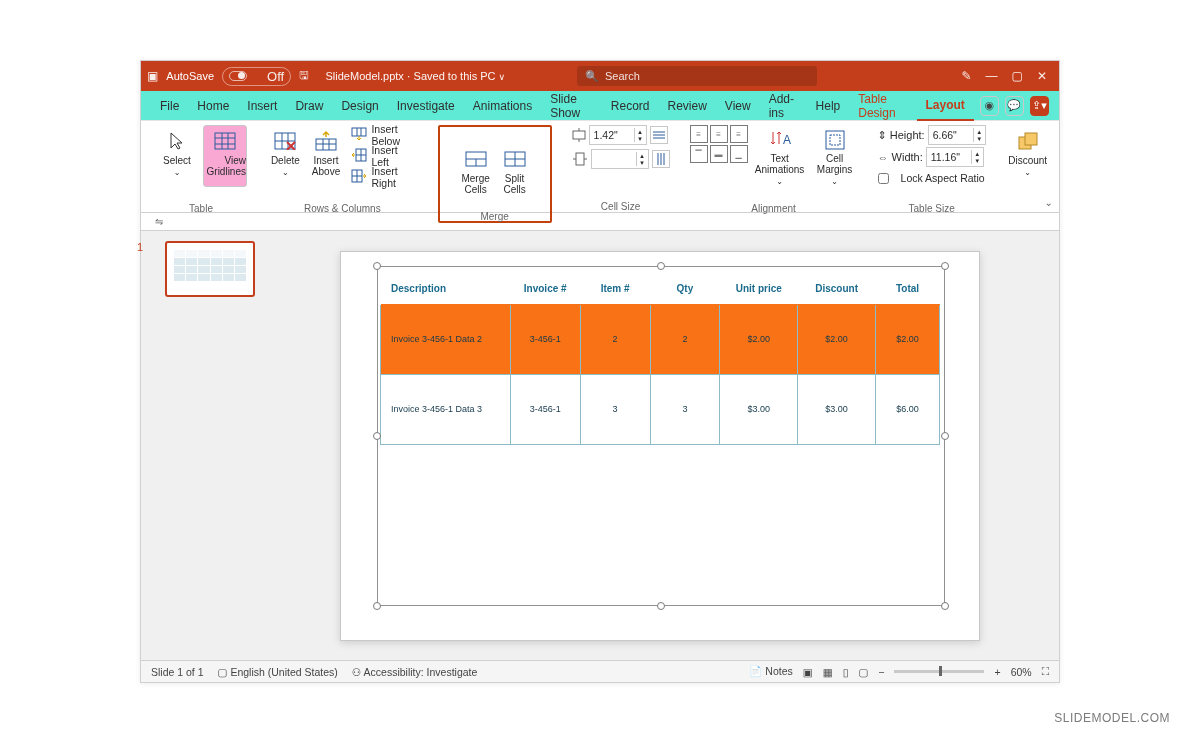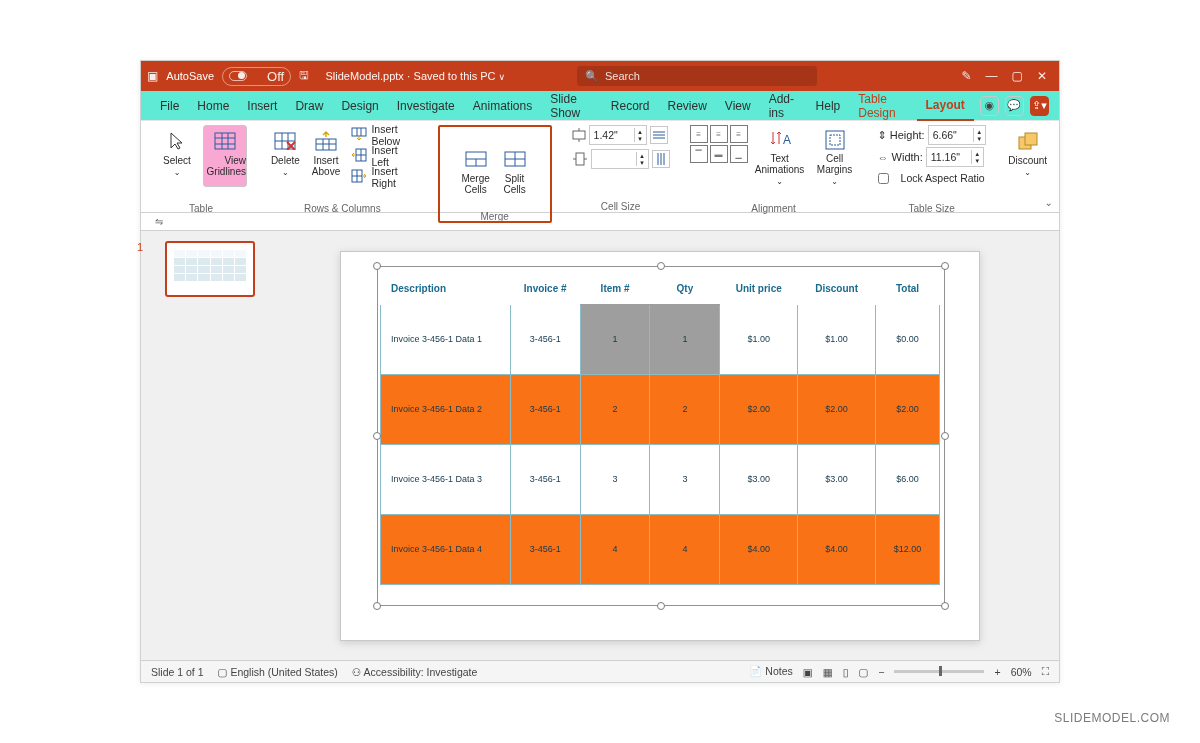--- a/index.html
+++ b/index.html
@@ -457,56 +457,38 @@
             <th style="width:130px;">Description</th>
             <th style="width:70px;">Invoice #</th>
             <th style="width:70px;">Item #</th>
             <th style="width:70px;">Qty</th>
             <th style="width:78px;">Unit price</th>
             <th style="width:78px;">Discount</th>
             <th style="width:64px;">Total</th>
           </tr>
             </thead>
           <tbody>
-            <tr>
-              <td>Invoice 3-456-1 Data 1</td>
-                <td>3-456-1</td>
-              <td class="selcell">1</td>
-              <td class="selcell">1</td>
-              <td>$1.00</td>
-                <td>$1.00</td>
-                <td>$0.00</td>
-            </tr>
             <tr class="alt">
               <td>Invoice 3-456-1 Data 2</td>
                 <td>3-456-1</td>
                 <td>2</td>
                 <td>2</td>
                 <td>$2.00</td>
                 <td>$2.00</td>
                 <td>$2.00</td>
             </tr>
             <tr>
               <td>Invoice 3-456-1 Data 3</td>
                 <td>3-456-1</td>
                 <td>3</td>
                 <td>3</td>
                 <td>$3.00</td>
                 <td>$3.00</td>
                 <td>$6.00</td>
             </tr>
-            <tr class="alt">
-              <td>Invoice 3-456-1 Data 4</td>
-                <td>3-456-1</td>
-                <td>4</td>
-                <td>4</td>
-                <td>$4.00</td>
-                <td>$4.00</td>
-                <td>$12.00</td>
-            </tr>
           </tbody>
         </table>
       </div>
     </div>
   </div>
 
   <div class="status">
     <span>Slide 1 of 1</span>
     <span>▢ <span>English (United States)</span></span>
     <span>⚇ <span>Accessibility: Investigate</span></span>

